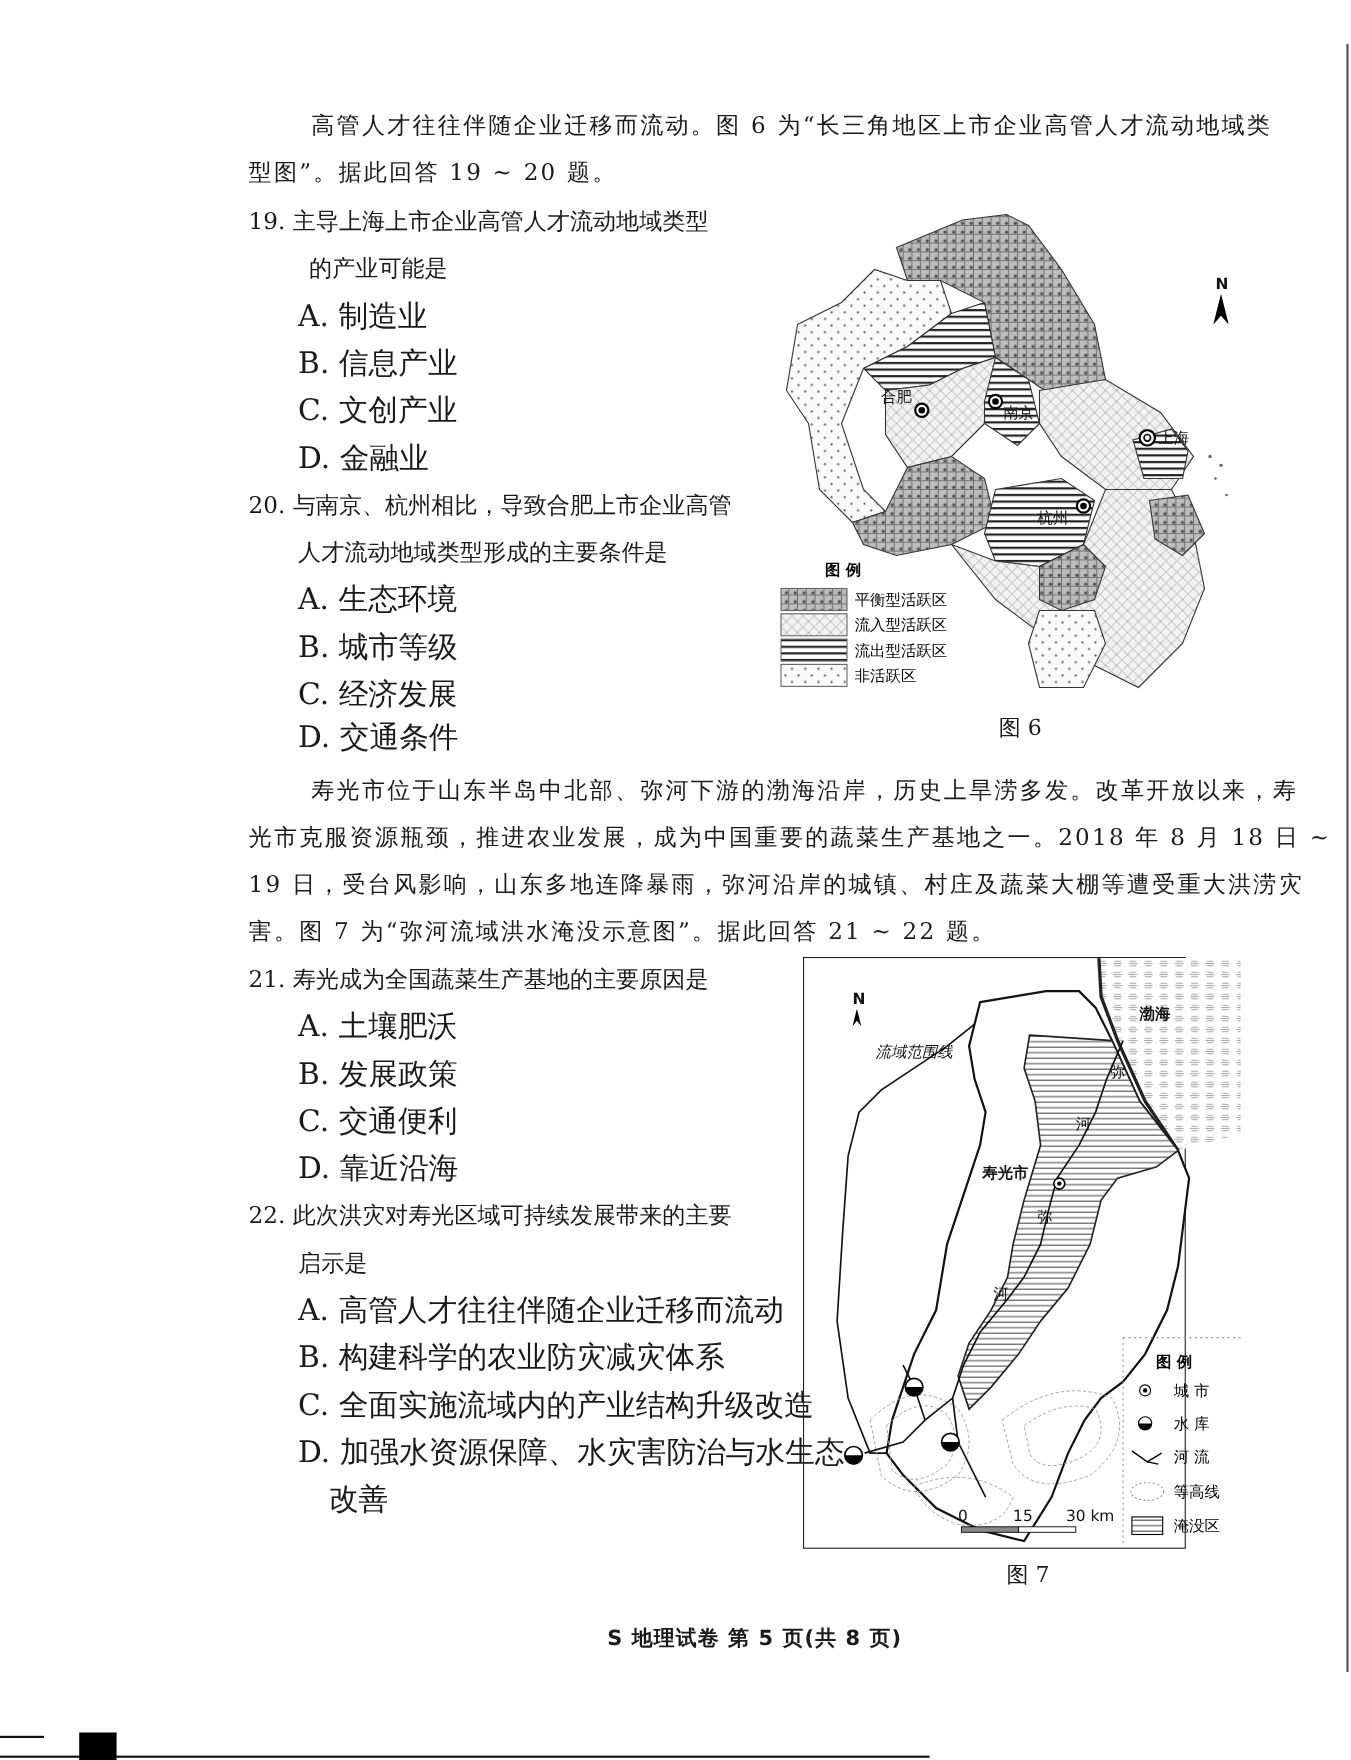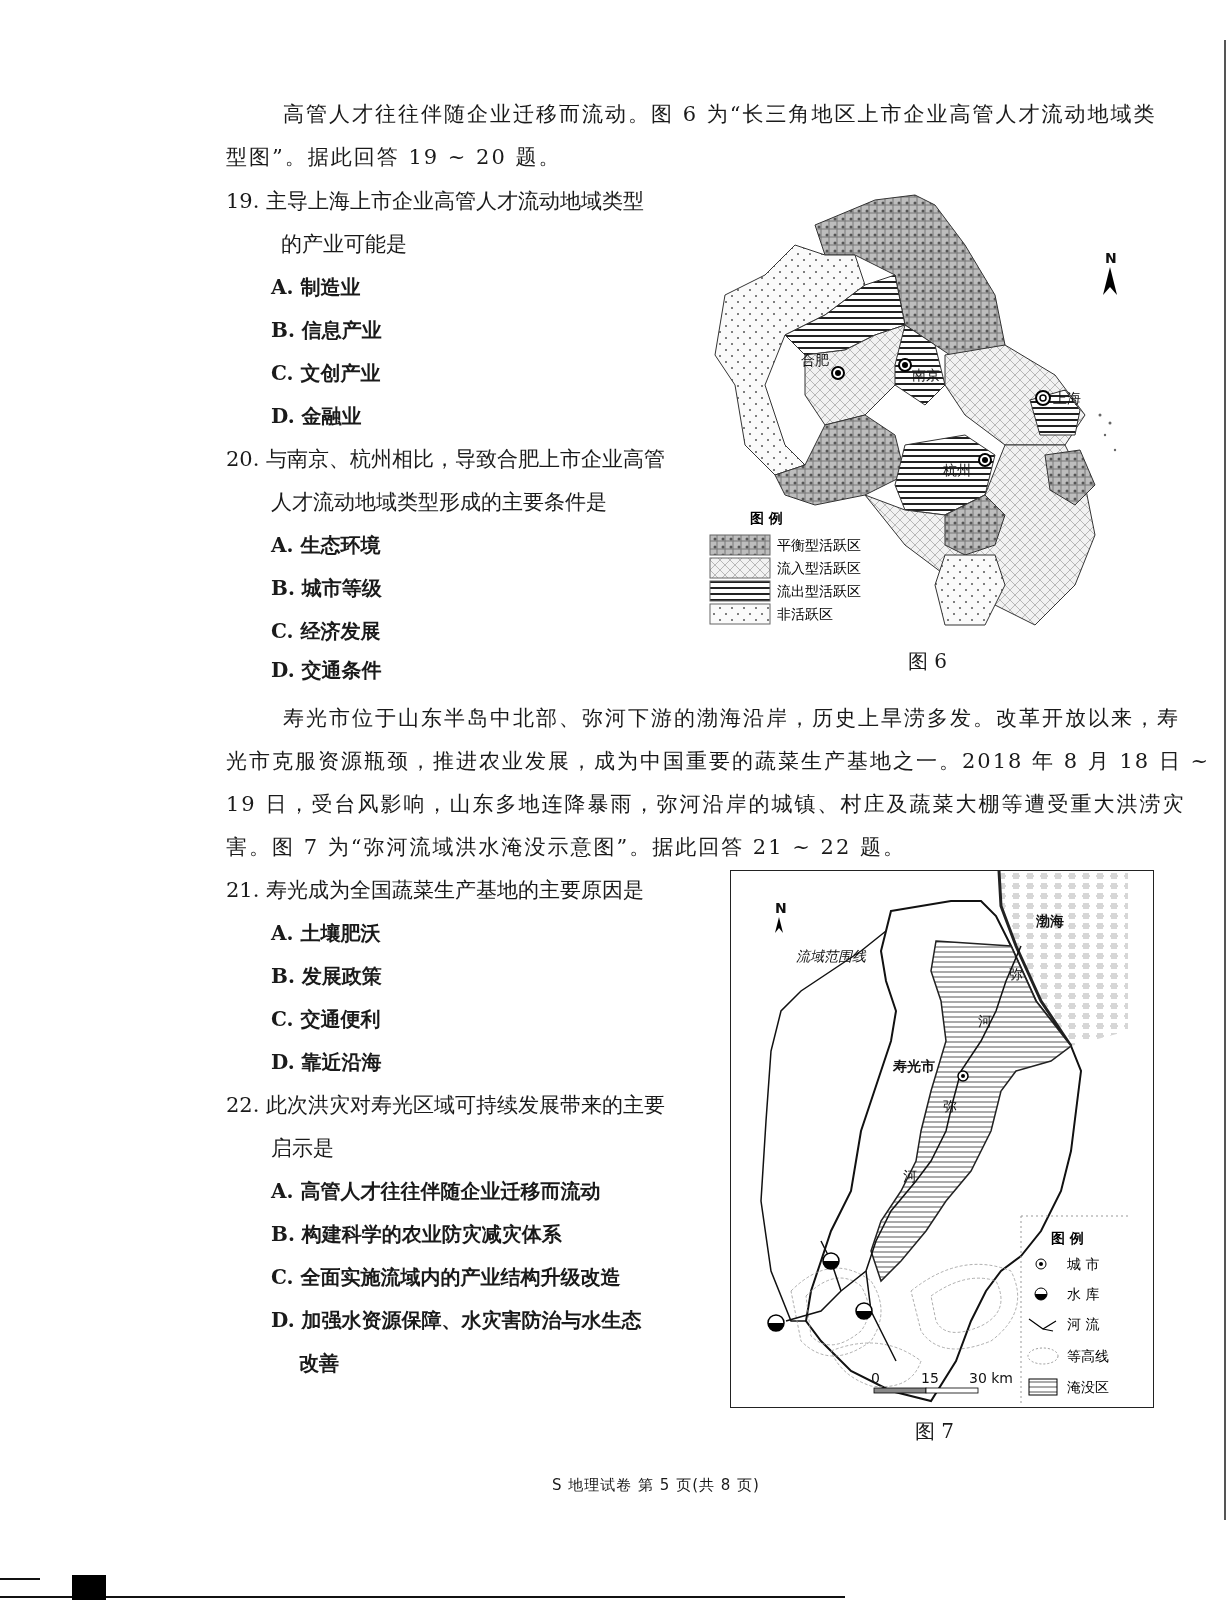--- a/index.html
+++ b/index.html
@@ -4,23 +4,23 @@
 <style>
   html, body { margin: 0; padding: 0; }
   body {
     width: 1228px; height: 1600px; position: relative; overflow: hidden;
     background: #ffffff; color: #1a1a1a;
     font-family: "DejaVu Serif", "Liberation Serif", serif;
   }
   .abs { position: absolute; }
   .para { font-size: 21px; line-height: 43px; letter-spacing: 2px; }
   .q { font-size: 21px; line-height: 43px; }
-  .opt { font-size: 20px; line-height: 43px; font-weight: bold; }
+  .opt { font-size: 27px; line-height: 43px; }
   .caption { font-size: 20px; }
-  .footer { font-size: 15px; font-weight: normal; font-family: "DejaVu Sans", "Liberation Sans", sans-serif; letter-spacing: 1px; }
+  .footer { font-size: 19px; font-weight: bold; font-family: "DejaVu Sans", "Liberation Sans", sans-serif; letter-spacing: 1px; }
   .right-rule { position: absolute; left: 1224px; top: 40px; width: 2px; height: 1480px; background: #555; }
   .bottom-rule { position: absolute; left: 0; top: 1596px; width: 845px; height: 2px; background: #111; }
   .bottom-rule2 { position: absolute; left: 0; top: 1578px; width: 40px; height: 2px; background: #111; }
   .black-block { position: absolute; left: 72px; top: 1575px; width: 34px; height: 25px; background: #000; }
   .map-label { font-family: "DejaVu Sans", "Liberation Sans", sans-serif; font-size: 14px; fill: #111; }
   .legend-text { font-size: 14px; font-family: "DejaVu Sans", "Liberation Sans", sans-serif; }
 </style>
 </head>
 <body>
 
@@ -141,21 +141,21 @@
 <div>
   <div class="abs q" style="left:226px; top:1084px;">22. 此次洪灾对寿光区域可持续发展带来的主要</div>
   <div class="abs q" style="left:271px; top:1127px;">启示是</div>
   <div class="abs opt" style="left:271px; top:1170px;">A. 高管人才往往伴随企业迁移而流动</div>
   <div class="abs opt" style="left:271px; top:1213px;">B. 构建科学的农业防灾减灾体系</div>
   <div class="abs opt" style="left:271px; top:1256px;">C. 全面实施流域内的产业结构升级改造</div>
   <div class="abs opt" style="left:271px; top:1299px;">D. 加强水资源保障、水灾害防治与水生态</div>
   <div class="abs opt" style="left:299px; top:1342px;">改善</div>
 </div>
 
-<div class="abs" style="left:730px; top:870px; width:424px; height:538px; border:1.5px solid #222; box-sizing:border-box;">
+<div class="abs" style="left:730px; top:870px; width:348px; height:538px; border:1.5px solid #222; box-sizing:border-box;">
   <svg width="397" height="535" viewBox="0 0 397 535">
     <defs>
       <pattern id="pFlood" width="6" height="5" patternUnits="userSpaceOnUse">
         <rect width="6" height="5" fill="#fff"></rect>
         <path d="M0 1 H6" stroke="#555" stroke-width="1"></path>
       </pattern>
       <pattern id="pSea" width="14" height="10" patternUnits="userSpaceOnUse">
         <rect width="14" height="10" fill="#fff"></rect>
         <path d="M2 3 H8 M1 5 H9 M2 7 H8" stroke="#999" stroke-width="0.8"></path>
       </pattern>

